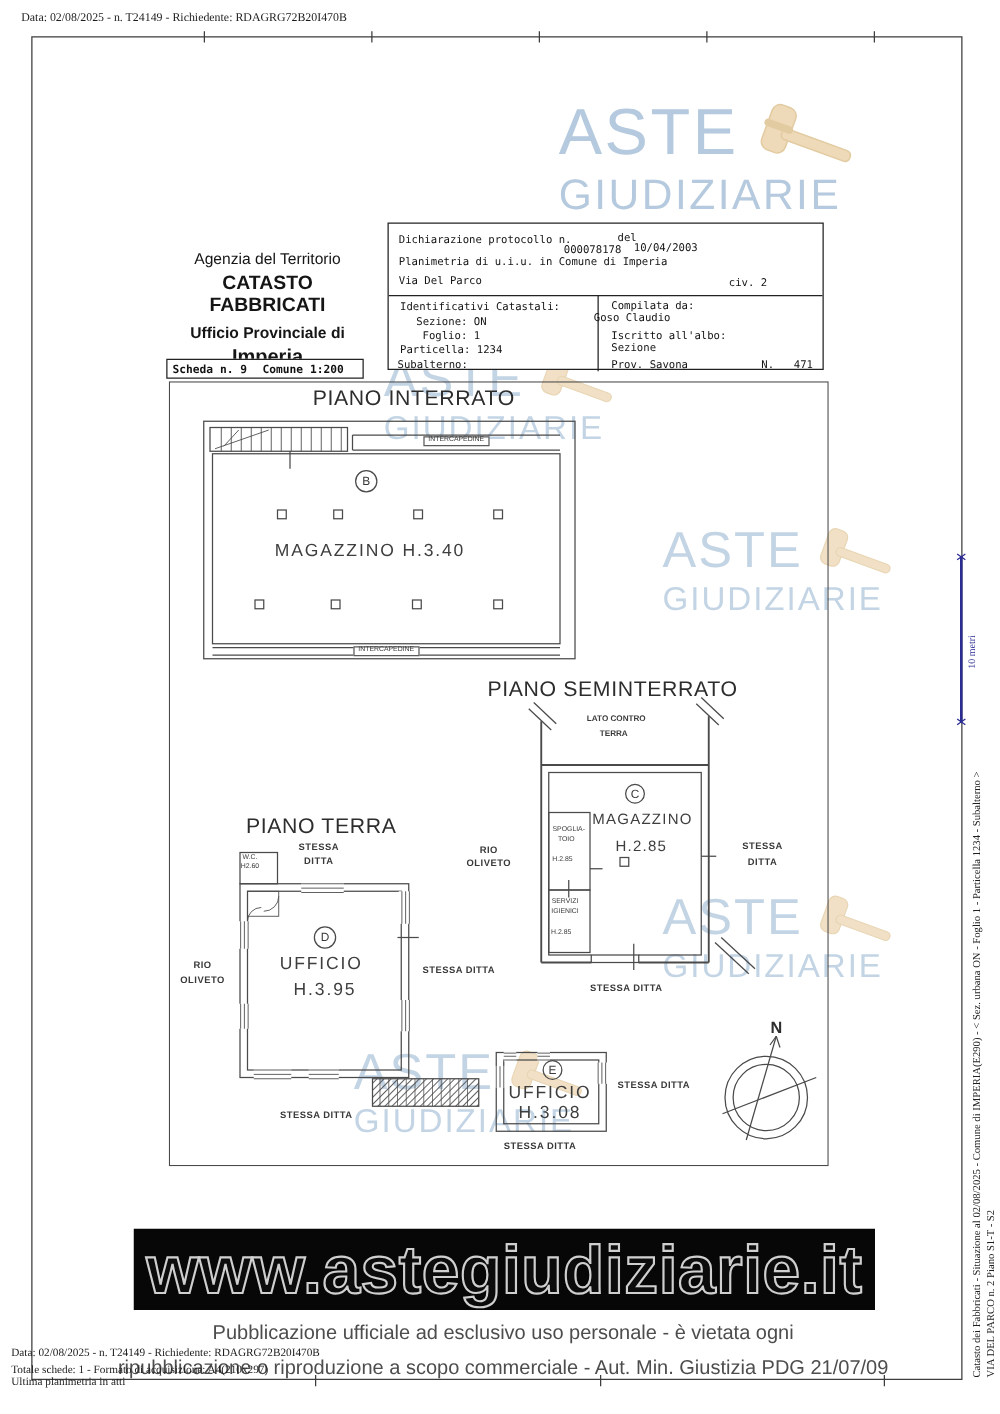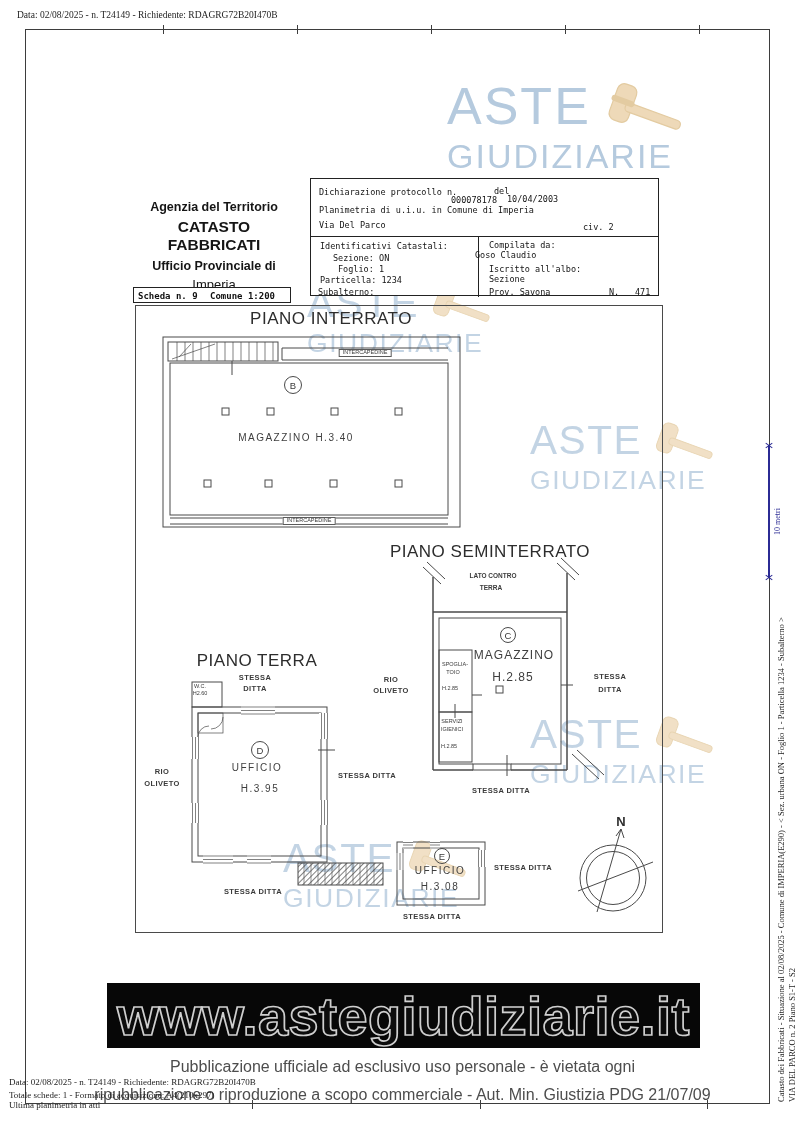--- a/index.html
+++ b/index.html
@@ -12,37 +12,37 @@
   .serif-sm{position:absolute;font-family:"Liberation Serif",serif;font-size:9.5px;color:#1d1d1d;white-space:nowrap;z-index:6}
   
   .logo{position:absolute;z-index:1}
   .logo .row{display:flex;align-items:flex-start}
   .logo .w1{font-size:52px;line-height:1;color:#b5cade;letter-spacing:2px;font-weight:400}
   .logo .w2{font-size:34px;line-height:1;color:#b5cade;letter-spacing:2px;margin-top:-5px}
   .logo .gavel{margin-left:6px;margin-top:2px}
   .logo.small{transform:scale(.78);transform-origin:0 0;opacity:.8}
   
   .agency{position:absolute;left:135px;top:196px;width:158px;text-align:center;color:#151515;z-index:4}
-  .agency .a1{font-size:12.5px;font-weight:bold;margin-top:4px}
+  .agency .a1{font-size:12.5px;font-weight:normal;margin-top:4px}
   .agency .a2{font-size:15.5px;font-weight:bold;margin-top:4px}
   .agency .a3{font-size:12.5px;font-weight:bold;margin-top:5px}
-  .agency .a4{font-size:13px;font-weight:normal;margin-top:4px}
+  .agency .a4{font-size:16px;font-weight:bold;margin-top:4px}
   .scheda-box{position:absolute;left:133px;top:287px;width:158px;height:16px;border:1px solid #222;
     font-family:"DejaVu Sans Mono",monospace;font-size:9px;font-weight:bold;color:#111;z-index:4;background:#fff}
   
   .form{position:absolute;left:310px;top:178px;width:349px;height:118px;border:1px solid #222;background:#fff;z-index:4}
   .form .f{position:absolute;font-family:"DejaVu Sans Mono",monospace;font-size:8.5px;color:#141414;white-space:nowrap}
   .form .hdiv{position:absolute;left:0;top:57px;width:100%;height:1px;background:#222}
   .form .vdiv{position:absolute;left:167px;top:57px;width:1px;height:61px;background:#222}
   
   .plan-svg{position:absolute;left:135px;top:305px;z-index:2}
   .lbl{position:absolute;transform:translateX(-50%);text-align:center;white-space:nowrap;
     color:#3b3b3b;z-index:3;line-height:1}
   .t17{font-size:17px;letter-spacing:.5px;color:#2d2d2d}
-  .t13{font-size:10px;letter-spacing:1.5px;color:#3e3e3e}
+  .t13{font-size:14px;letter-spacing:1.5px;color:#3e3e3e}
   .t12{font-size:12px;letter-spacing:1px;color:#3e3e3e}
   .t7{font-size:7.5px;font-weight:bold;letter-spacing:.4px;color:#3a3a3a}
   .t5{font-size:5.5px;color:#3a3a3a}
   .t5b{font-size:5.5px;color:#3a3a3a;border:0.5px solid #5a5a5a;padding:0 3px;background:#fff}
   .nlab{font-size:13px;color:#2e2e2e;font-weight:bold}
   .circle-letter{position:absolute;border:1px solid #4a4a4a;border-radius:50%;display:flex;
     align-items:center;justify-content:center;font-size:9.5px;color:#3a3a3a;z-index:3;background:transparent}
   
   .scalebar{position:absolute;left:768px;top:445px;width:2px;height:133px;background:#2b2b94;z-index:2}
   .scaletick{position:absolute;width:8px;height:1px;background:#2b2b94;z-index:2}

